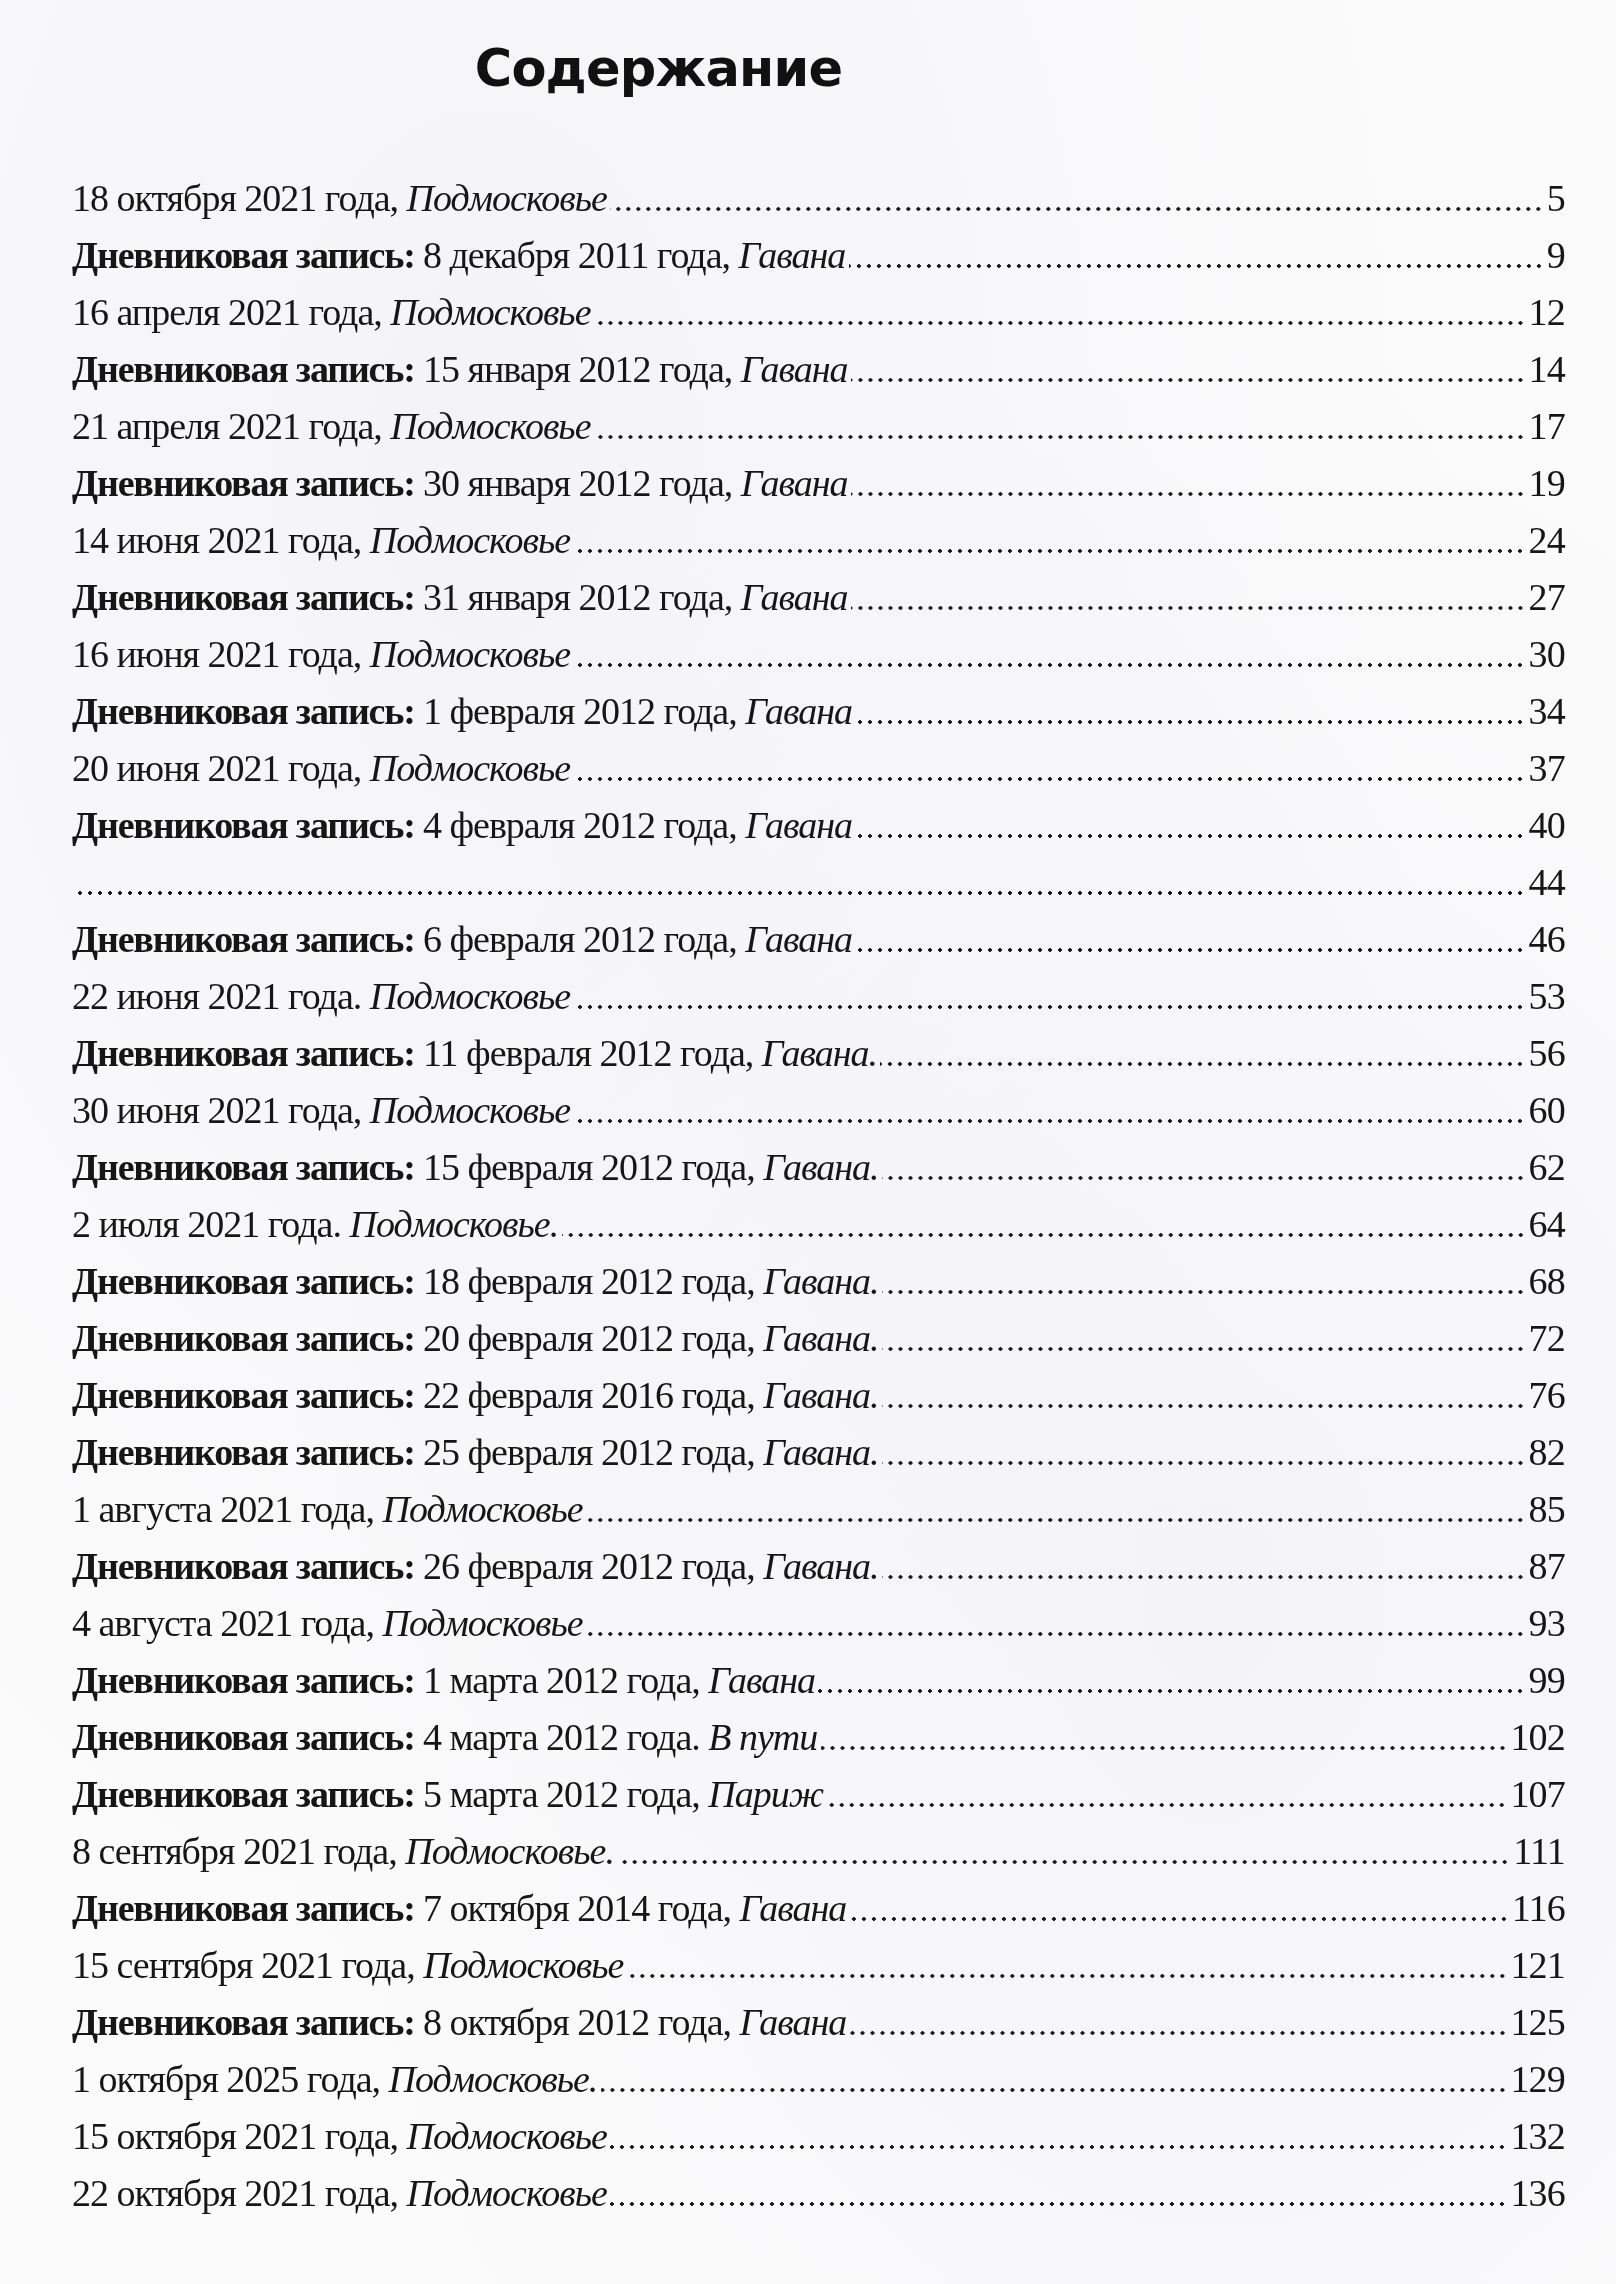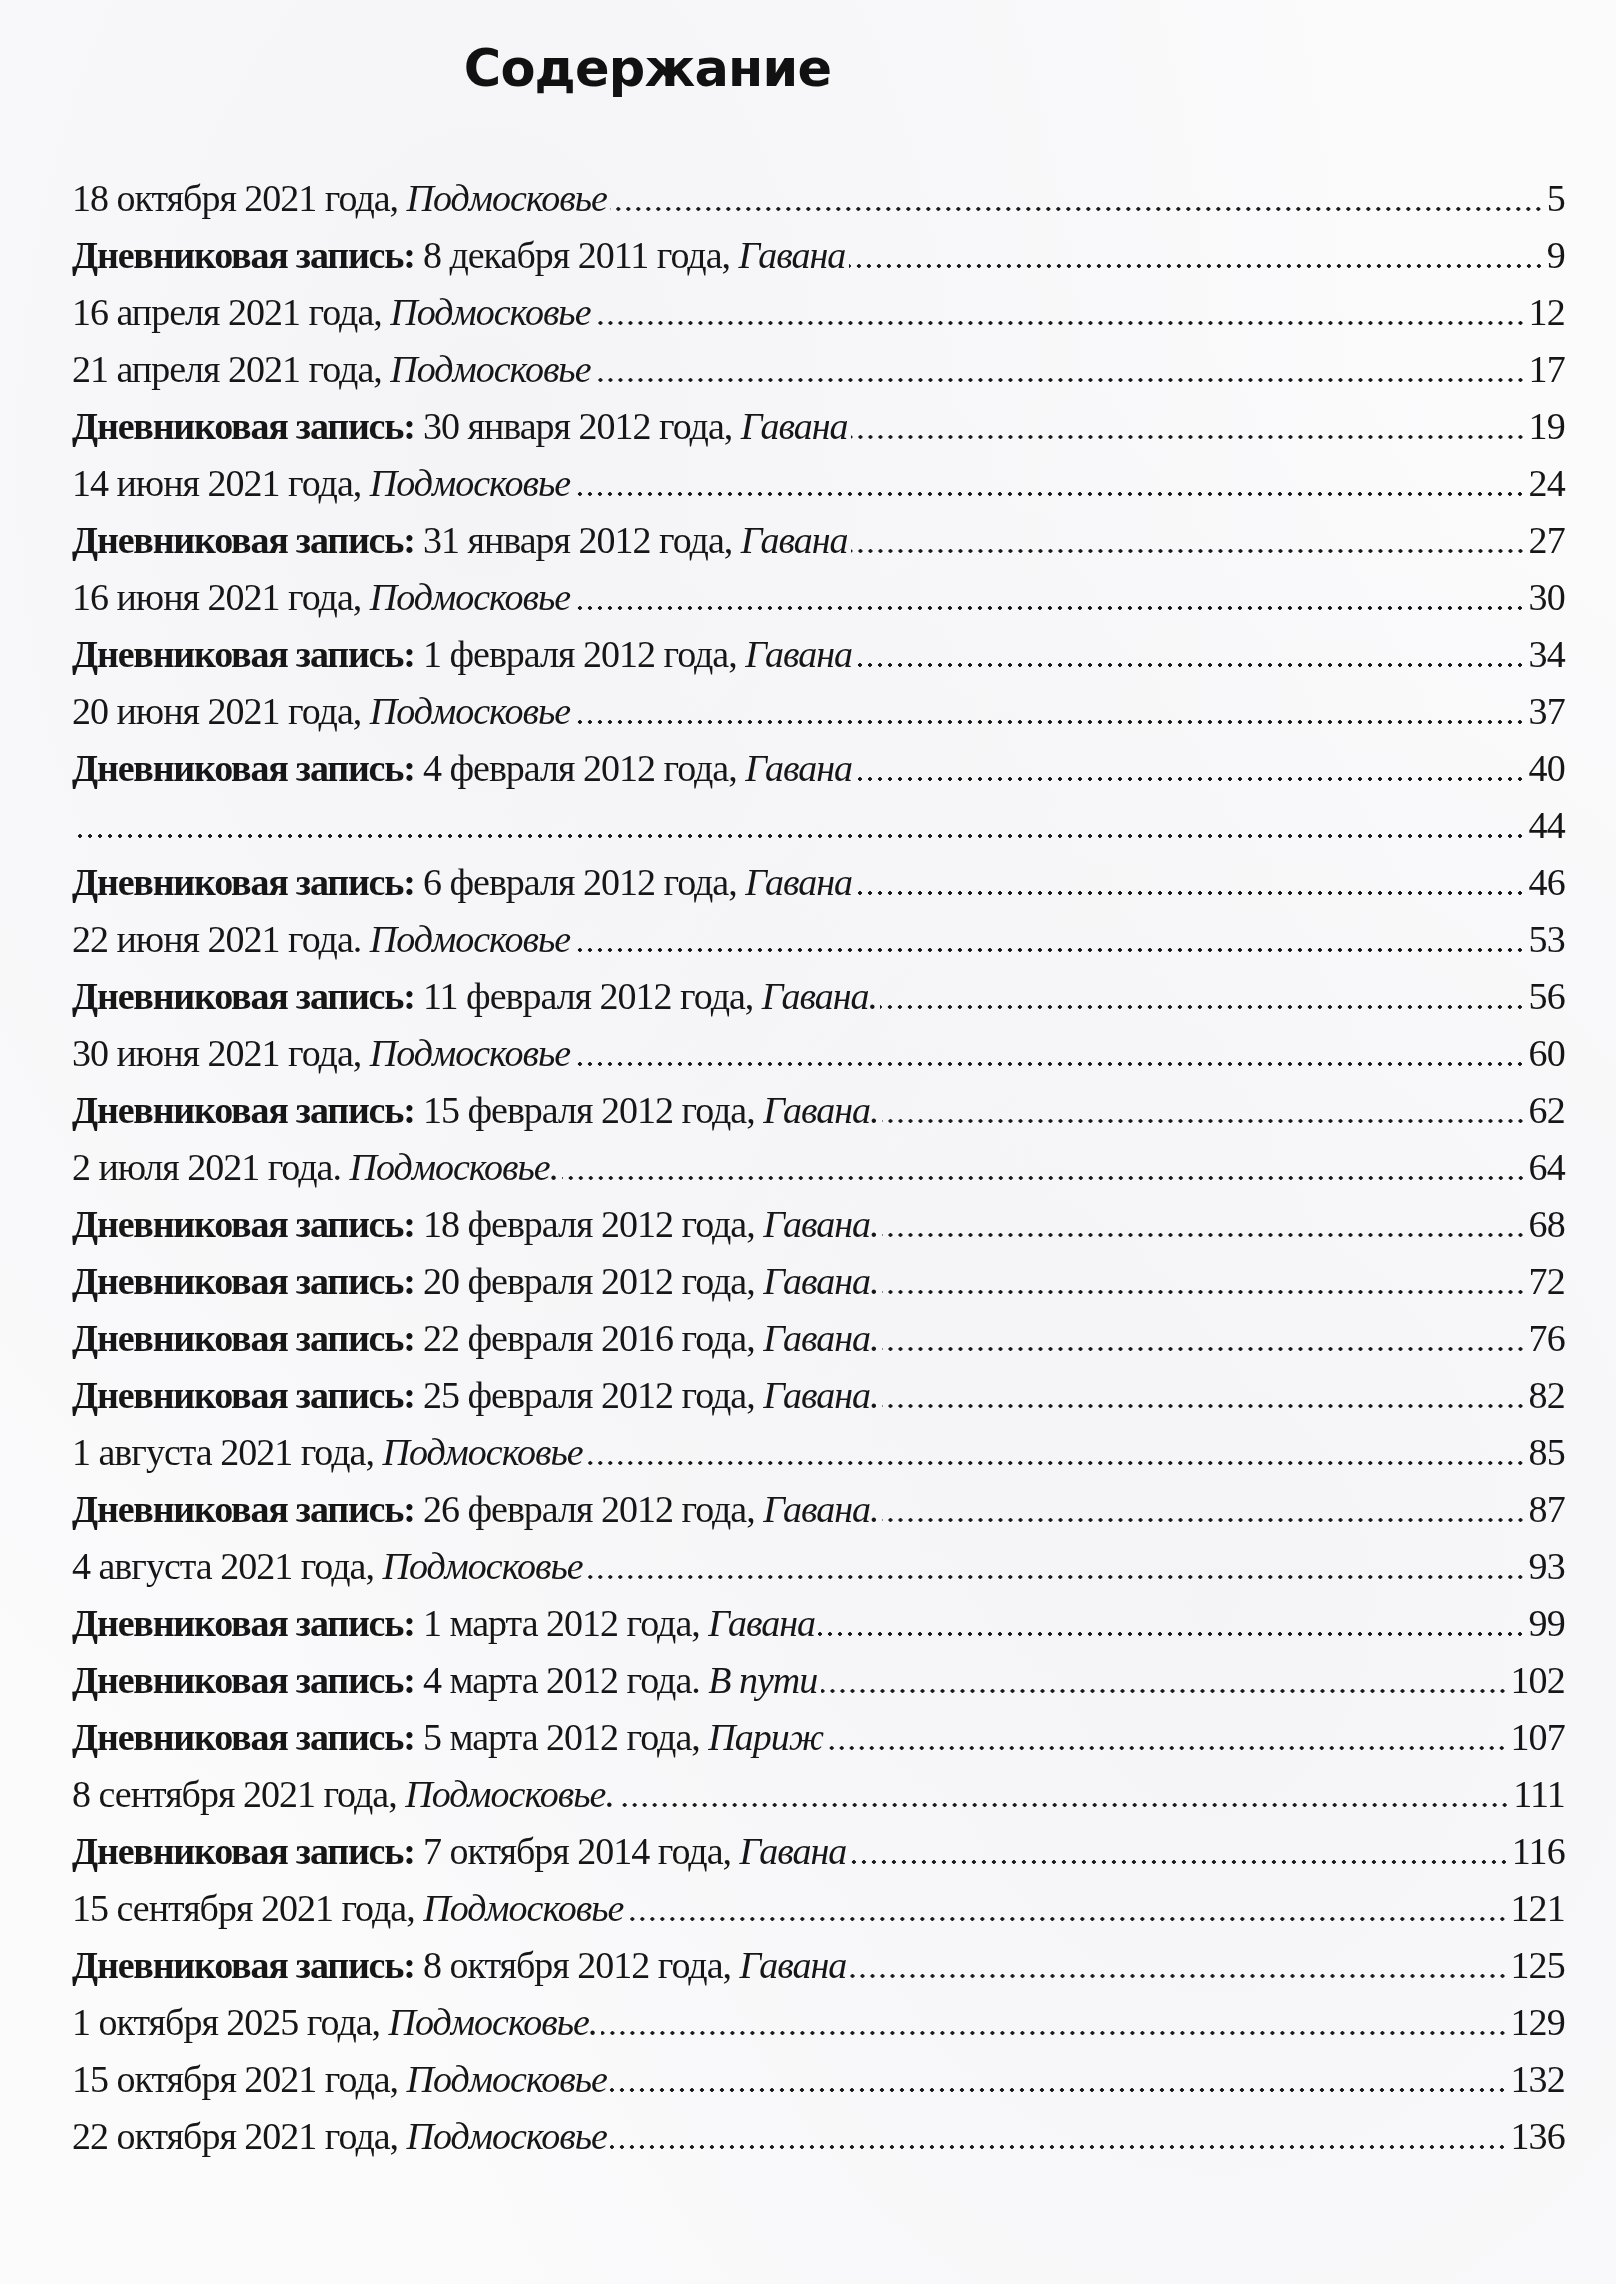--- a/index.html
+++ b/index.html
@@ -28,20 +28,21 @@
       top: 39px;
       left: 0;
       width: 1295px;
       text-align: center;
       font-family: "DejaVu Sans", sans-serif;
       font-weight: bold;
       font-size: 51px;
       letter-spacing: -0.8px;
       color: #111;
       margin: 0;
+      padding-left: 11px;
     }
     .toc-list {
       position: absolute;
       top: 162px;
       left: 64px;
       width: 1493px;
       margin: 8px;
       padding: 0;
       list-style: none;
     }
@@ -106,20 +107,25 @@
     <span class="label"><span class="prefix">Дневниковая запись: </span><span class="date">8 декабря 2011 года, </span><span class="place">Гавана</span></span>
     <span class="leader"></span>
     <span class="page-num">9</span>
   </li>
       <li class="toc-row">
     <span class="label"><span class="prefix"></span><span class="date">16 апреля 2021 года, </span><span class="place">Подмосковье</span></span>
     <span class="leader"></span>
     <span class="page-num">12</span>
   </li>
       <li class="toc-row">
+    <span class="label"><span class="prefix">Дневниковая запись: </span><span class="date">15 января 2012 года, </span><span class="place">Гавана</span></span>
+    <span class="leader"></span>
+    <span class="page-num">14</span>
+  </li>
+      <li class="toc-row">
     <span class="label"><span class="prefix"></span><span class="date">21 апреля 2021 года, </span><span class="place">Подмосковье</span></span>
     <span class="leader"></span>
     <span class="page-num">17</span>
   </li>
       <li class="toc-row">
     <span class="label"><span class="prefix">Дневниковая запись: </span><span class="date">30 января 2012 года, </span><span class="place">Гавана</span></span>
     <span class="leader"></span>
     <span class="page-num">19</span>
   </li>
       <li class="toc-row">

